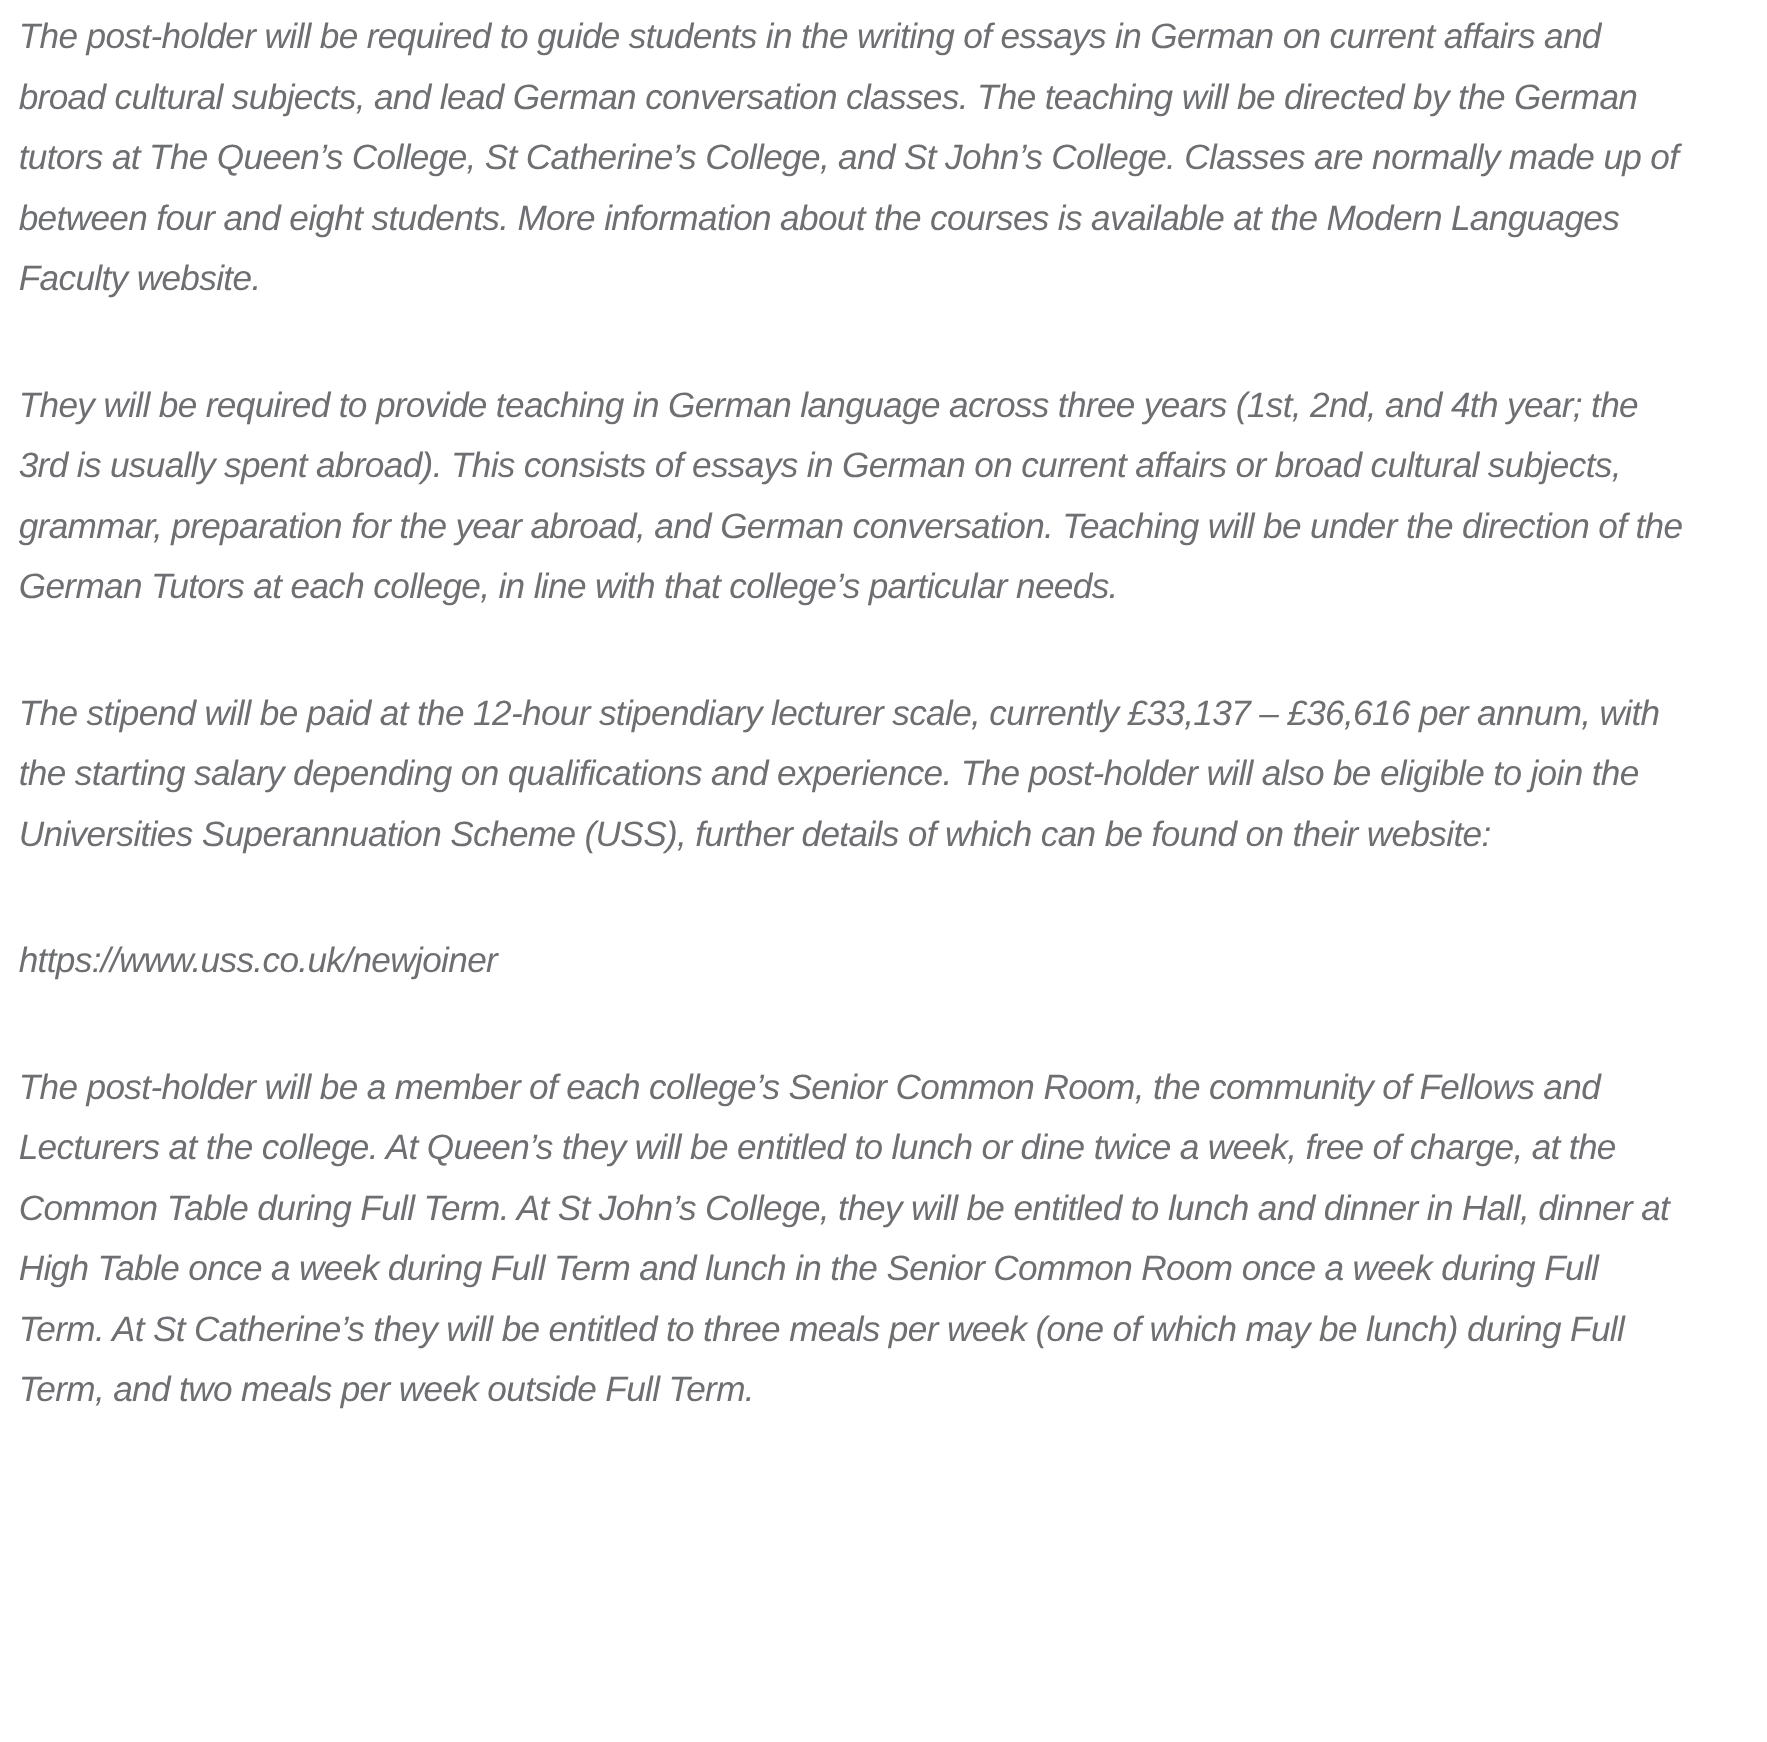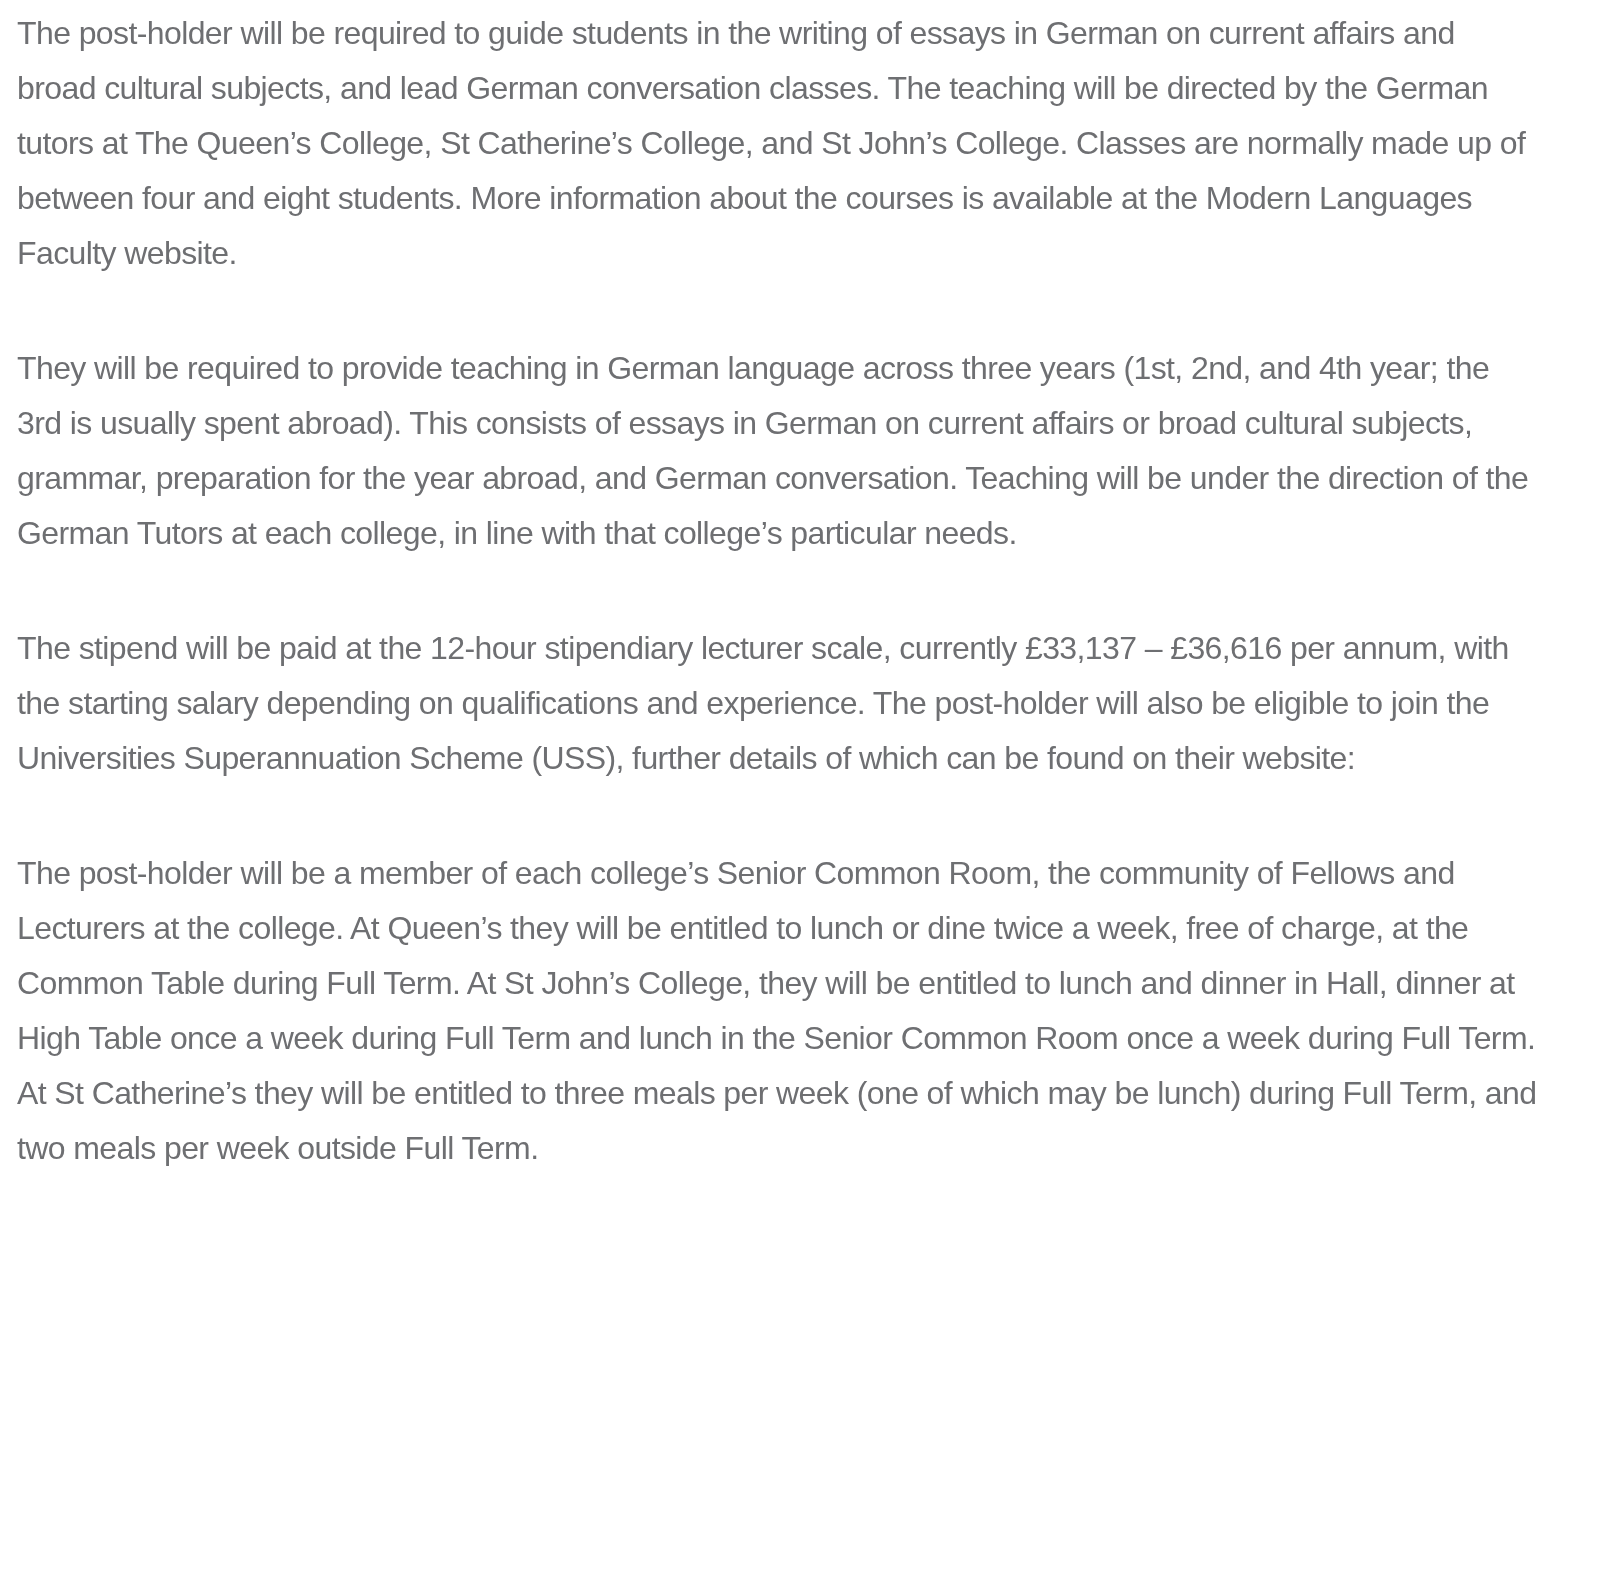--- a/index.html
+++ b/index.html
@@ -9,20 +9,21 @@
   }
   body {
     width: 1606px;
     height: 1584px;
     overflow: hidden;
     font-family: "Liberation Sans", "DejaVu Sans", sans-serif;
   }
   .content {
     box-sizing: border-box;
     padding: 6px 68px 0 17px;
+    font-style: italic;
   }
   .content p {
     margin: 0 0 60px 0;
     font-size: 32px;
     line-height: 55px;
     letter-spacing: -0.6px;
     color: #6e6f72;
     font-weight: 400;
   }
   .content p.apply {
@@ -46,16 +47,17 @@
 </head>
 <body>
 
 <div class="content">
   <p>The post-holder will be required to guide students in the writing of essays in German on current affairs and broad cultural subjects, and lead German conversation classes. The teaching will be directed by the German tutors at The Queen’s College, St Catherine’s College, and St John’s College. Classes are normally made up of between four and eight students. More information about the courses is available at the Modern Languages Faculty website.</p>
 
   <p>They will be required to provide teaching in German language across three years (1st, 2nd, and 4th year; the 3rd is usually spent abroad). This consists of essays in German on current affairs or broad cultural subjects, grammar, preparation for the year abroad, and German conversation. Teaching will be under the direction of the German Tutors at each college, in line with that college’s particular needs.</p>
 
   <p>The stipend will be paid at the 12-hour stipendiary lecturer scale, currently £33,137 – £36,616 per annum, with the starting salary depending on qualifications and experience. The post-holder will also be eligible to join the Universities Superannuation Scheme (USS), further details of which can be found on their website:</p>
 
+  <p>https://www.uss.co.uk/newjoiner</p>
 
   <p>The post-holder will be a member of each college’s Senior Common Room, the community of Fellows and Lecturers at the college. At Queen’s they will be entitled to lunch or dine twice a week, free of charge, at the Common Table during Full Term. At St John’s College, they will be entitled to lunch and dinner in Hall, dinner at High Table once a week during Full Term and lunch in the Senior Common Room once a week during Full Term. At St Catherine’s they will be entitled to three meals per week (one of which may be lunch) during Full Term, and two meals per week outside Full Term.</p>
 
 </div>
 
 </body></html>

